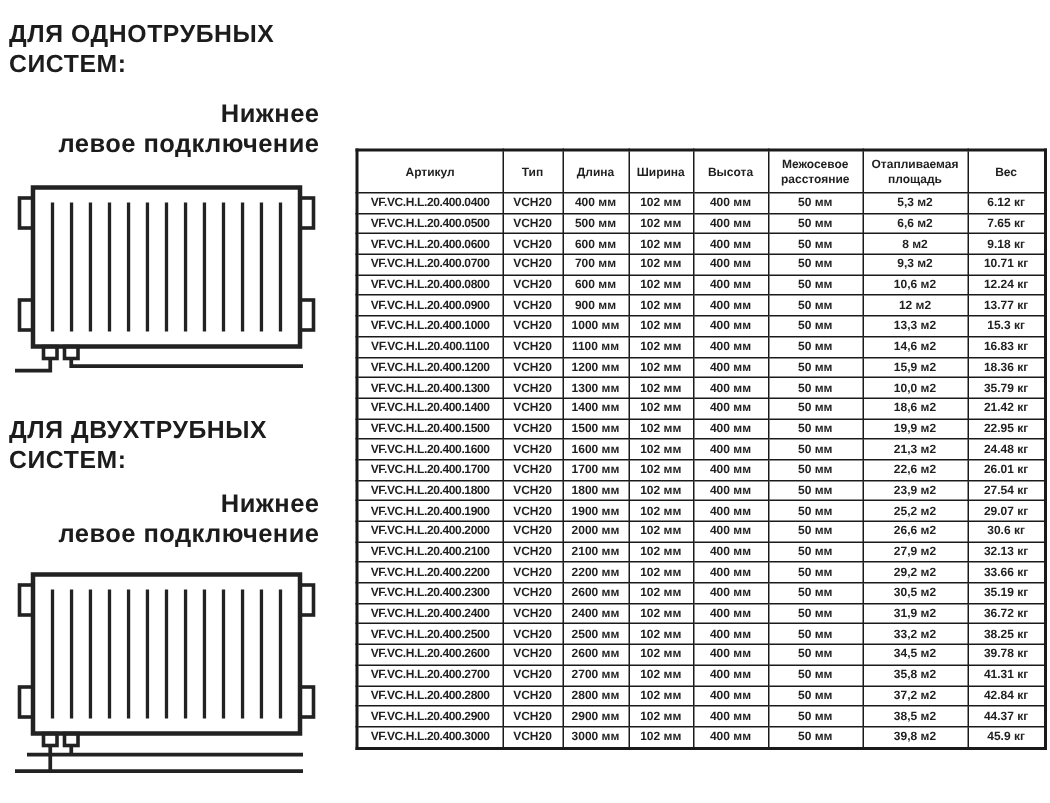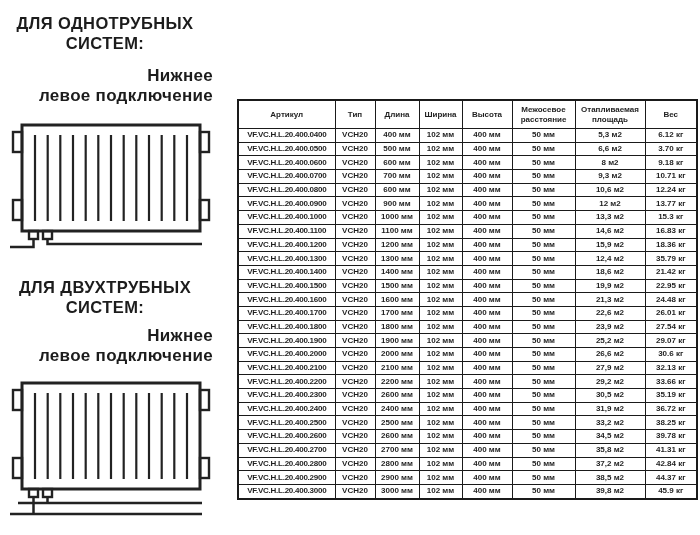--- a/index.html
+++ b/index.html
@@ -9,21 +9,20 @@
     font-family: "Liberation Sans", "DejaVu Sans", sans-serif;
     position: relative;
     overflow: hidden;
     color: #1f1f1f;
   }
   .abs { position: absolute; }
 
   
   .heading {
     left: 6px; width: 198px;
-    text-align: center;
     font-weight: bold;
     font-size: 16.5px;
     line-height: 20px;
     letter-spacing: 0.4px;
     color: #1c1c1c;
   }
   .subheading {
     left: 13px; width: 200px;
     text-align: right;
     font-weight: bold;
@@ -189,21 +188,21 @@
           <td>6.12 кг</td>
         </tr>
         <tr>
           <td class="c-art">VF.VC.H.L.20.400.0500</td>
           <td>VCH20</td>
           <td>500 мм</td>
           <td>102 мм</td>
           <td>400 мм</td>
           <td>50 мм</td>
           <td>6,6 м2</td>
-          <td>3.70 кг</td>
+          <td>7.65 кг</td>
         </tr>
         <tr>
           <td class="c-art">VF.VC.H.L.20.400.0600</td>
           <td>VCH20</td>
           <td>600 мм</td>
           <td>102 мм</td>
           <td>400 мм</td>
           <td>50 мм</td>
           <td>8 м2</td>
           <td>9.18 кг</td>
@@ -268,21 +267,21 @@
           <td>15,9 м2</td>
           <td>18.36 кг</td>
         </tr>
         <tr>
           <td class="c-art">VF.VC.H.L.20.400.1300</td>
           <td>VCH20</td>
           <td>1300 мм</td>
           <td>102 мм</td>
           <td>400 мм</td>
           <td>50 мм</td>
-          <td>12,4 м2</td>
+          <td>10,0 м2</td>
           <td>35.79 кг</td>
         </tr>
         <tr>
           <td class="c-art">VF.VC.H.L.20.400.1400</td>
           <td>VCH20</td>
           <td>1400 мм</td>
           <td>102 мм</td>
           <td>400 мм</td>
           <td>50 мм</td>
           <td>18,6 м2</td>

